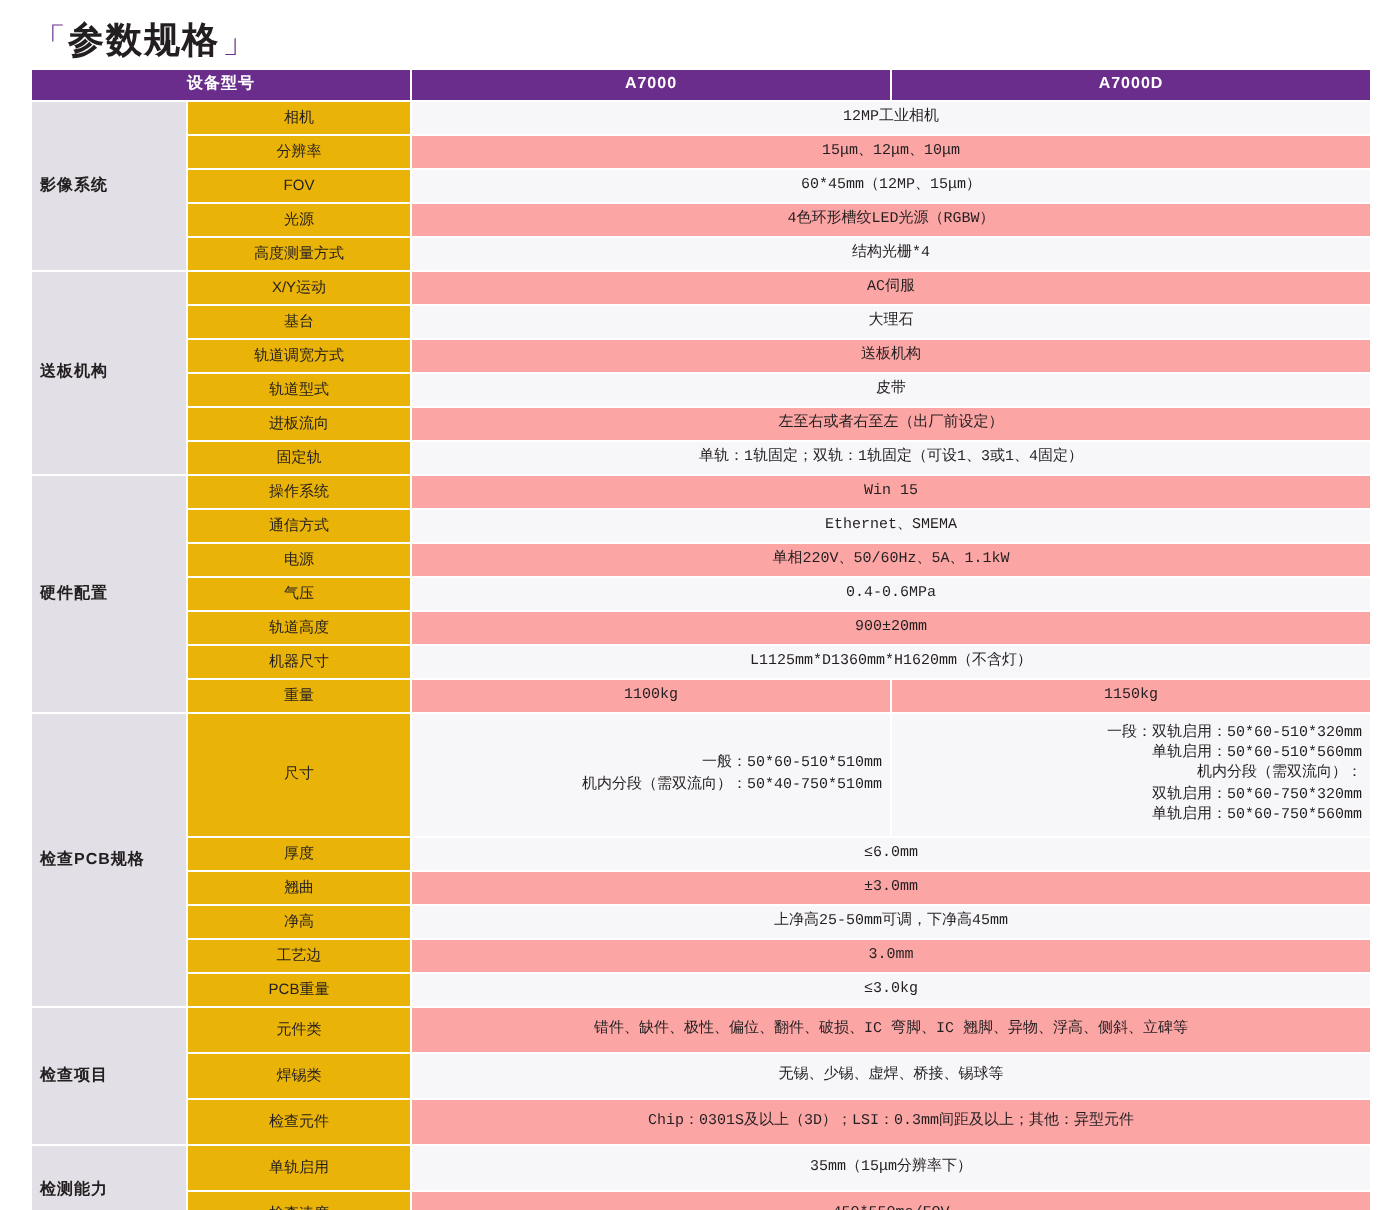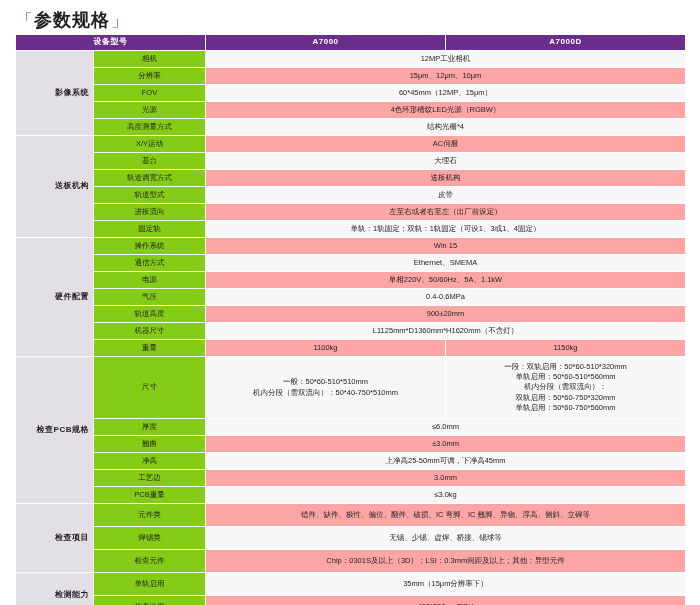--- a/index.html
+++ b/index.html
@@ -67,53 +67,54 @@
     color: #ffffff;
     font-size: 8px;
     font-weight: 700;
     height: 15px;
     text-align: center;
     letter-spacing: 0.5px;
   }
   
   td.group {
     background: #e3dfe6;
-    text-align: right;
+    text-align: left;
     font-weight: 700;
     font-size: 8px;
     color: #231f20;
     letter-spacing: 0.5px;
   }
   
   td.item {
-    background: #84cc16;
+    background: #eab308;
     text-align: center;
     font-size: 7.5px;
     color: #231f20;
   }
   
   td.val {
     background: #f7f6f8;
     text-align: center;
     font-size: 7.5px;
     color: #231f20;
+    font-family: Liberation Mono, monospace;
   }
   td.val.alt {
     background: #fca5a5;
   }
   td.multiline {
     line-height: 1.5;
     padding-top: 3px;
     padding-bottom: 3px;
   }
   tr.body-row { height: 17px; }
   tr.body-row.tall { height: 23px; }
   .size-block {
     display: block;
-    text-align: center;
+    text-align: right;
   }
 </style>
 </head>
 <body>
 
 <div class="page">
 
   <div class="title-row">
     <span class="bracket-left">「</span>
     <span class="title-text">参数规格</span>

